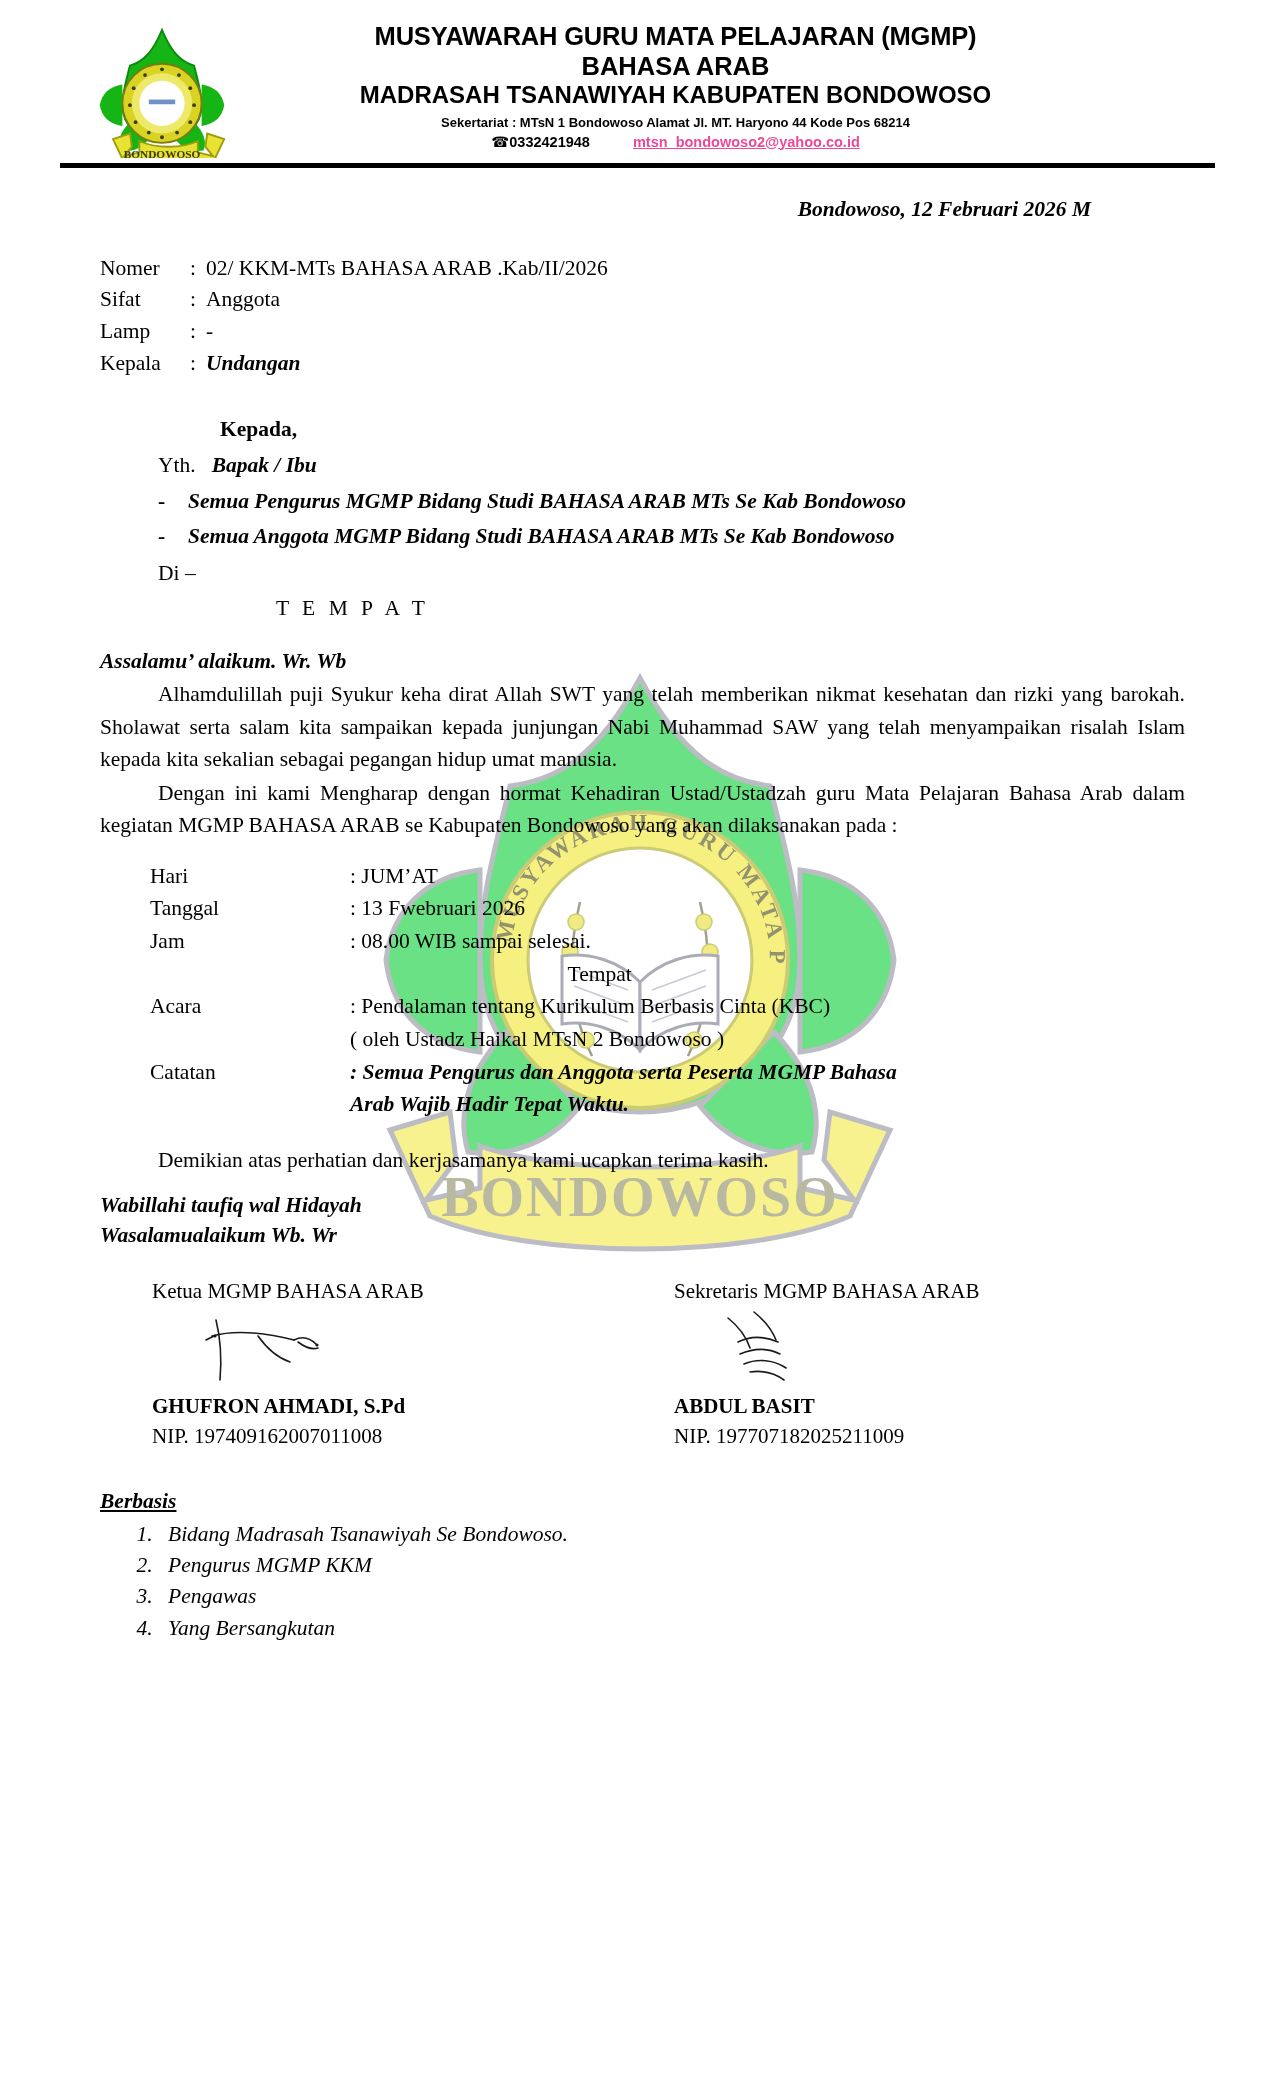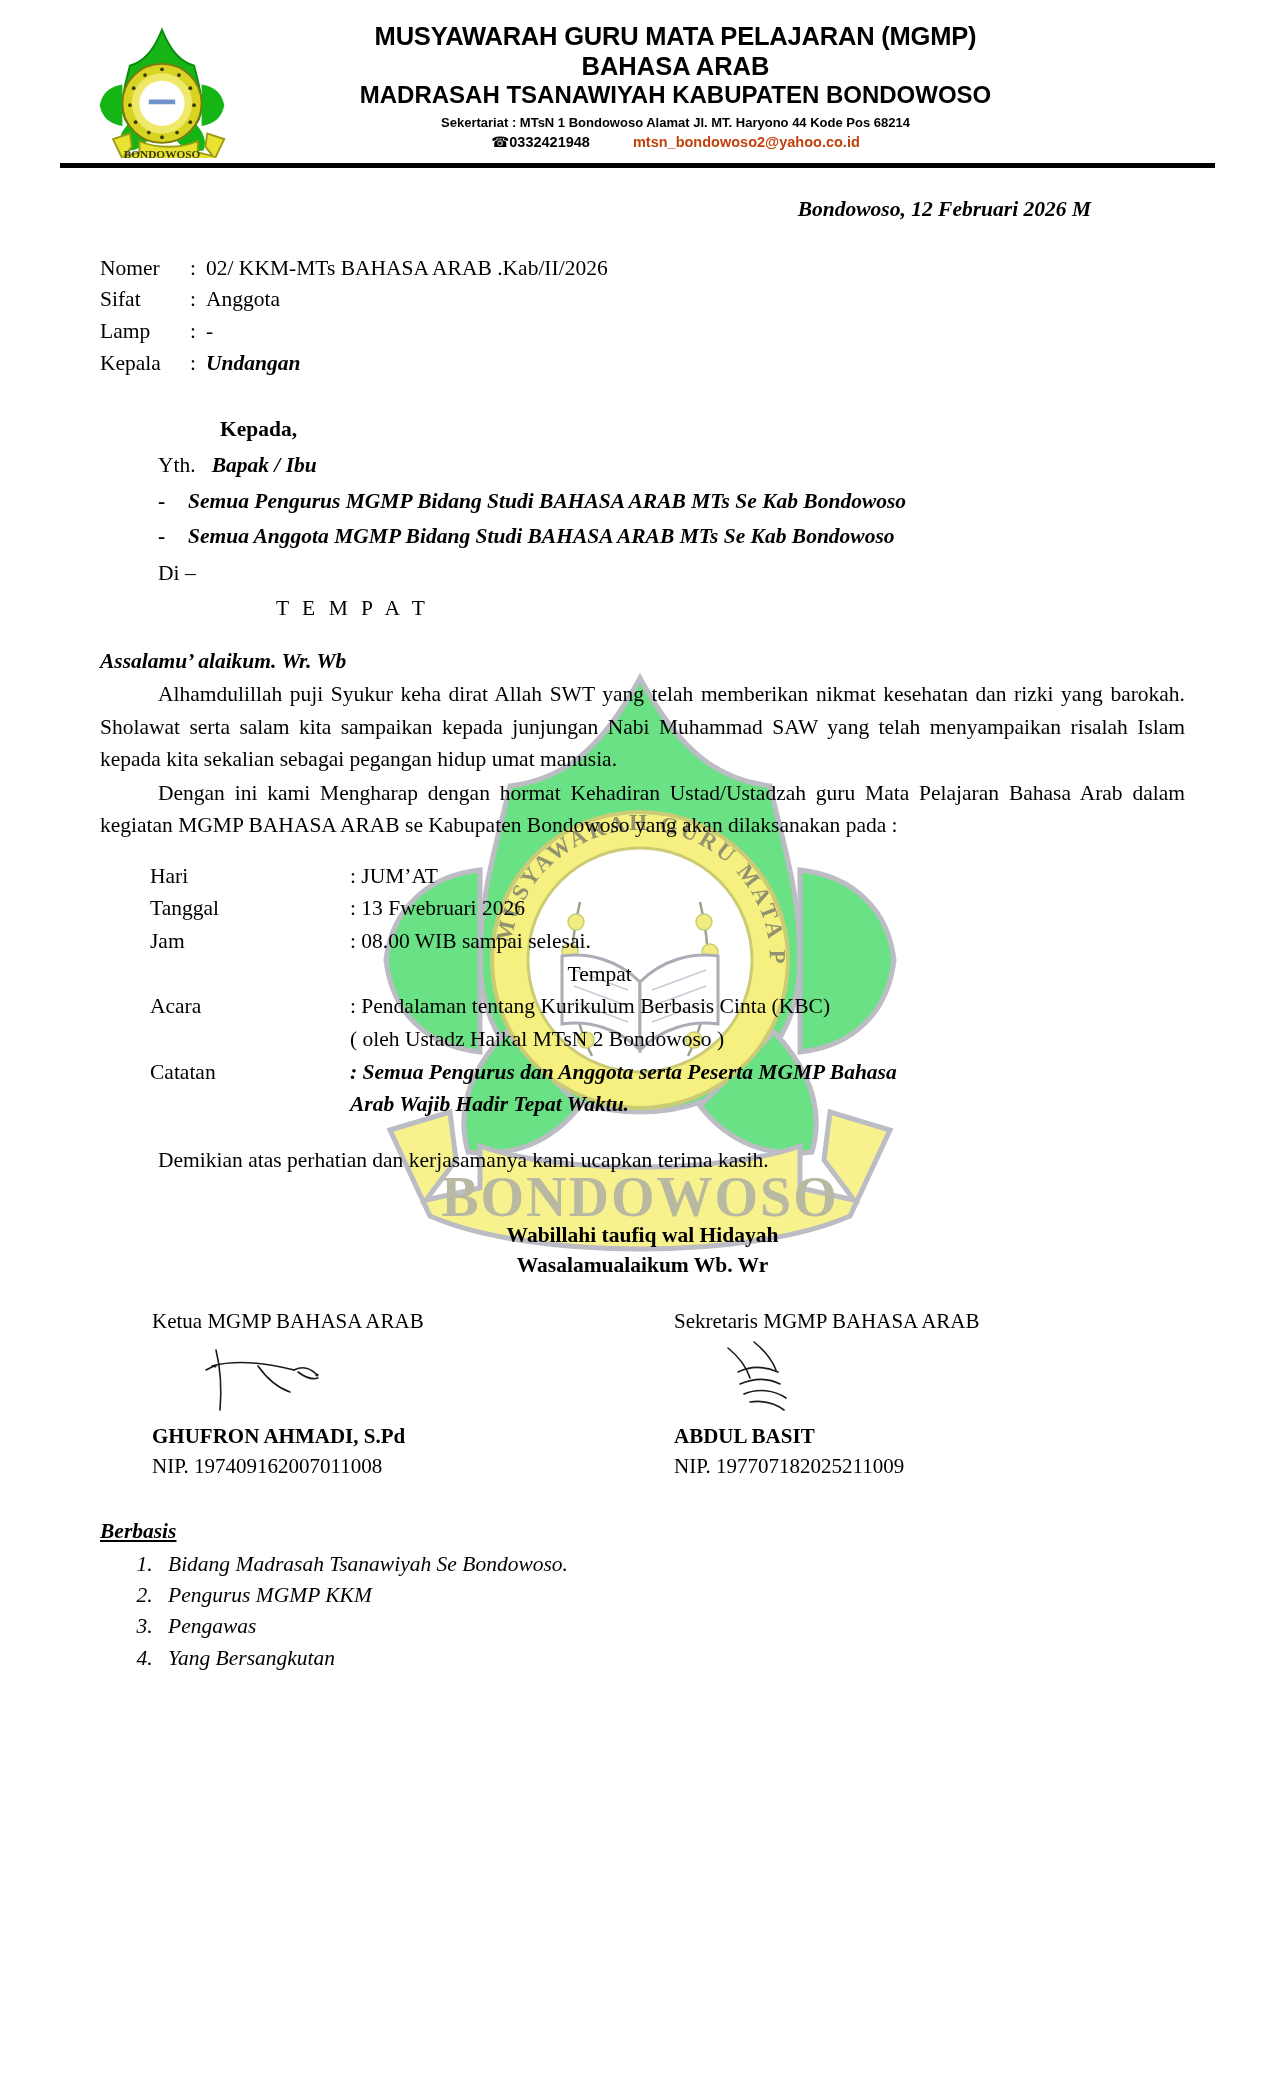--- a/index.html
+++ b/index.html
@@ -79,21 +79,22 @@
     line-height: 1.35;
   }
   .kop-contact {
     font-family: "Liberation Sans", "DejaVu Sans", sans-serif;
     font-weight: bold;
     font-size: 14.5px;
     margin-top: 1px;
     line-height: 1.3;
   }
   .kop-contact .mail {
-    color: #c2410c;
+    color: #ec4899;
+    text-decoration: underline;
     padding-left: 39px;
   }
   .kop-rule {
     position: relative;
     z-index: 2;
     margin: 5px 60px 0 60px;
     border-top: 5px solid #000;
   }
 
   
@@ -155,21 +156,21 @@
   .details { margin-top: 18px; padding-left: 50px; }
   .det-row { display: flex; line-height: 1.52; justify-content: center; }
   .det-key { width: 200px; flex: 0 0 200px; }
   .det-val { flex: 1 1 auto; }
   .det-sub { padding-left: 200px; line-height: 1.52; }
   .det-val.bolditalic { font-weight: bold; font-style: italic; }
   .det-cont { padding-left: 200px; font-weight: bold; font-style: italic; line-height: 1.52; }
 
   .closing { margin-top: 24px; padding-left: 58px; }
 
-  .wabillahi { margin-top: 44px; font-weight: bold; line-height: 1.42; text-align: center; }
+  .wabillahi { margin-top: 14px; font-weight: bold; font-style: italic; line-height: 1.42; }
 
   
   .sign-wrap {
     margin-top: 26px;
     display: flex;
     justify-content: flex-start;
   }
   .sign-col { width: 470px; text-align: left; }
   .sign-col.left { padding-left: 52px; }
   .sign-col.right { padding-left: 52px; }

